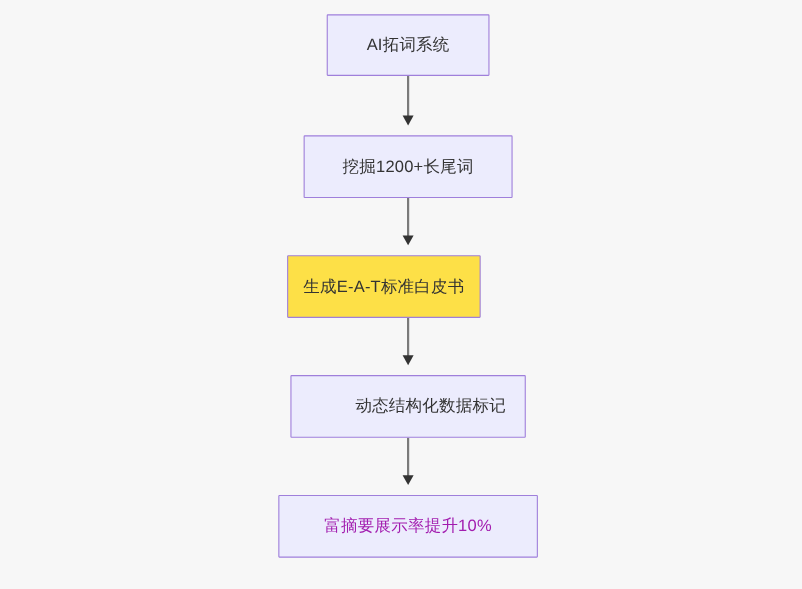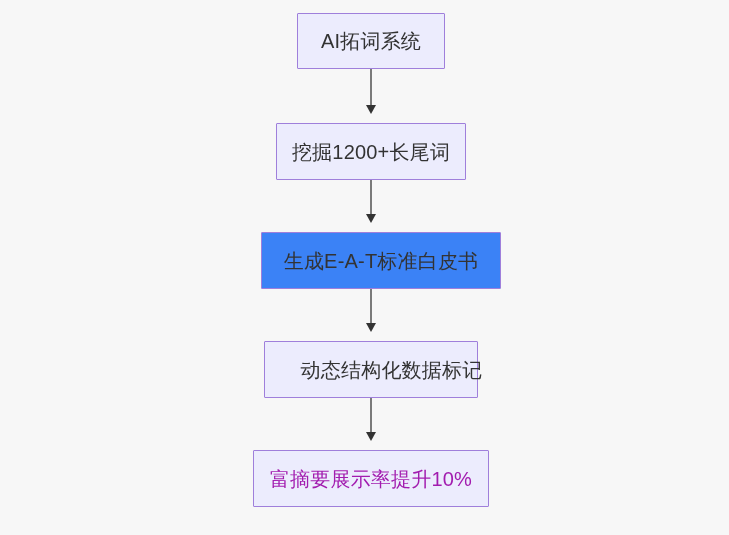--- a/index.html
+++ b/index.html
@@ -23,21 +23,21 @@
   .node {
     position: absolute;
     box-sizing: border-box;
     background: #ececfd;
     border: 1.5px solid #9f7fdb;
     border-radius: 1px;
     display: flex;
     align-items: center;
     justify-content: center;
     color: #333333;
-    font-size: 20px;
+    font-size: 15px;
     font-weight: 400;
     letter-spacing: 0.2px;
     line-height: 1.2;
     white-space: nowrap;
     user-select: none;
   }
   .node-label {
     display: block;
   }
   .edge {
@@ -82,21 +82,21 @@
     <div class="edge-line" style="height: 35px; background: rgb(122, 122, 122);"></div>
     <div class="edge-head" style="top: 34px; border-top-color: rgb(51, 51, 51);"></div>
   </div>
 
   <div class="node" style="left: 297px; top: 13px; width: 148px; height: 56px; background: rgb(236, 236, 253); border-color: rgb(159, 127, 219); color: rgb(51, 51, 51);">
     <span class="node-label">AI拓词系统</span>
   </div>
   <div class="node" style="left: 276px; top: 123px; width: 190px; height: 57px; background: rgb(236, 236, 253); border-color: rgb(159, 127, 219); color: rgb(51, 51, 51);">
     <span class="node-label">挖掘1200+长尾词</span>
   </div>
-  <div class="node" style="left: 261px; top: 232px; width: 240px; height: 57px; background: #3b82f6; border-color: rgb(159, 127, 219); color: rgb(51, 51, 51);">
+  <div class="node" style="left: 261px; top: 232px; width: 176px; height: 57px; background: #fde047; border-color: rgb(159, 127, 219); color: rgb(51, 51, 51);">
     <span class="node-label">生成E-A-T标准白皮书</span>
   </div>
   <div class="node" style="left: 264px; top: 341px; width: 214px; height: 57px; background: rgb(236, 236, 253); border-color: rgb(159, 127, 219); color: rgb(51, 51, 51); padding-left: 41px;">
     <span class="node-label">动态结构化数据标记</span>
   </div>
   <div class="node" style="left: 253px; top: 450px; width: 236px; height: 57px; background: rgb(236, 236, 253); border-color: rgb(159, 127, 219); color: #a21caf;">
     <span class="node-label">富摘要展示率提升10%</span>
   </div>
 
 </div>

